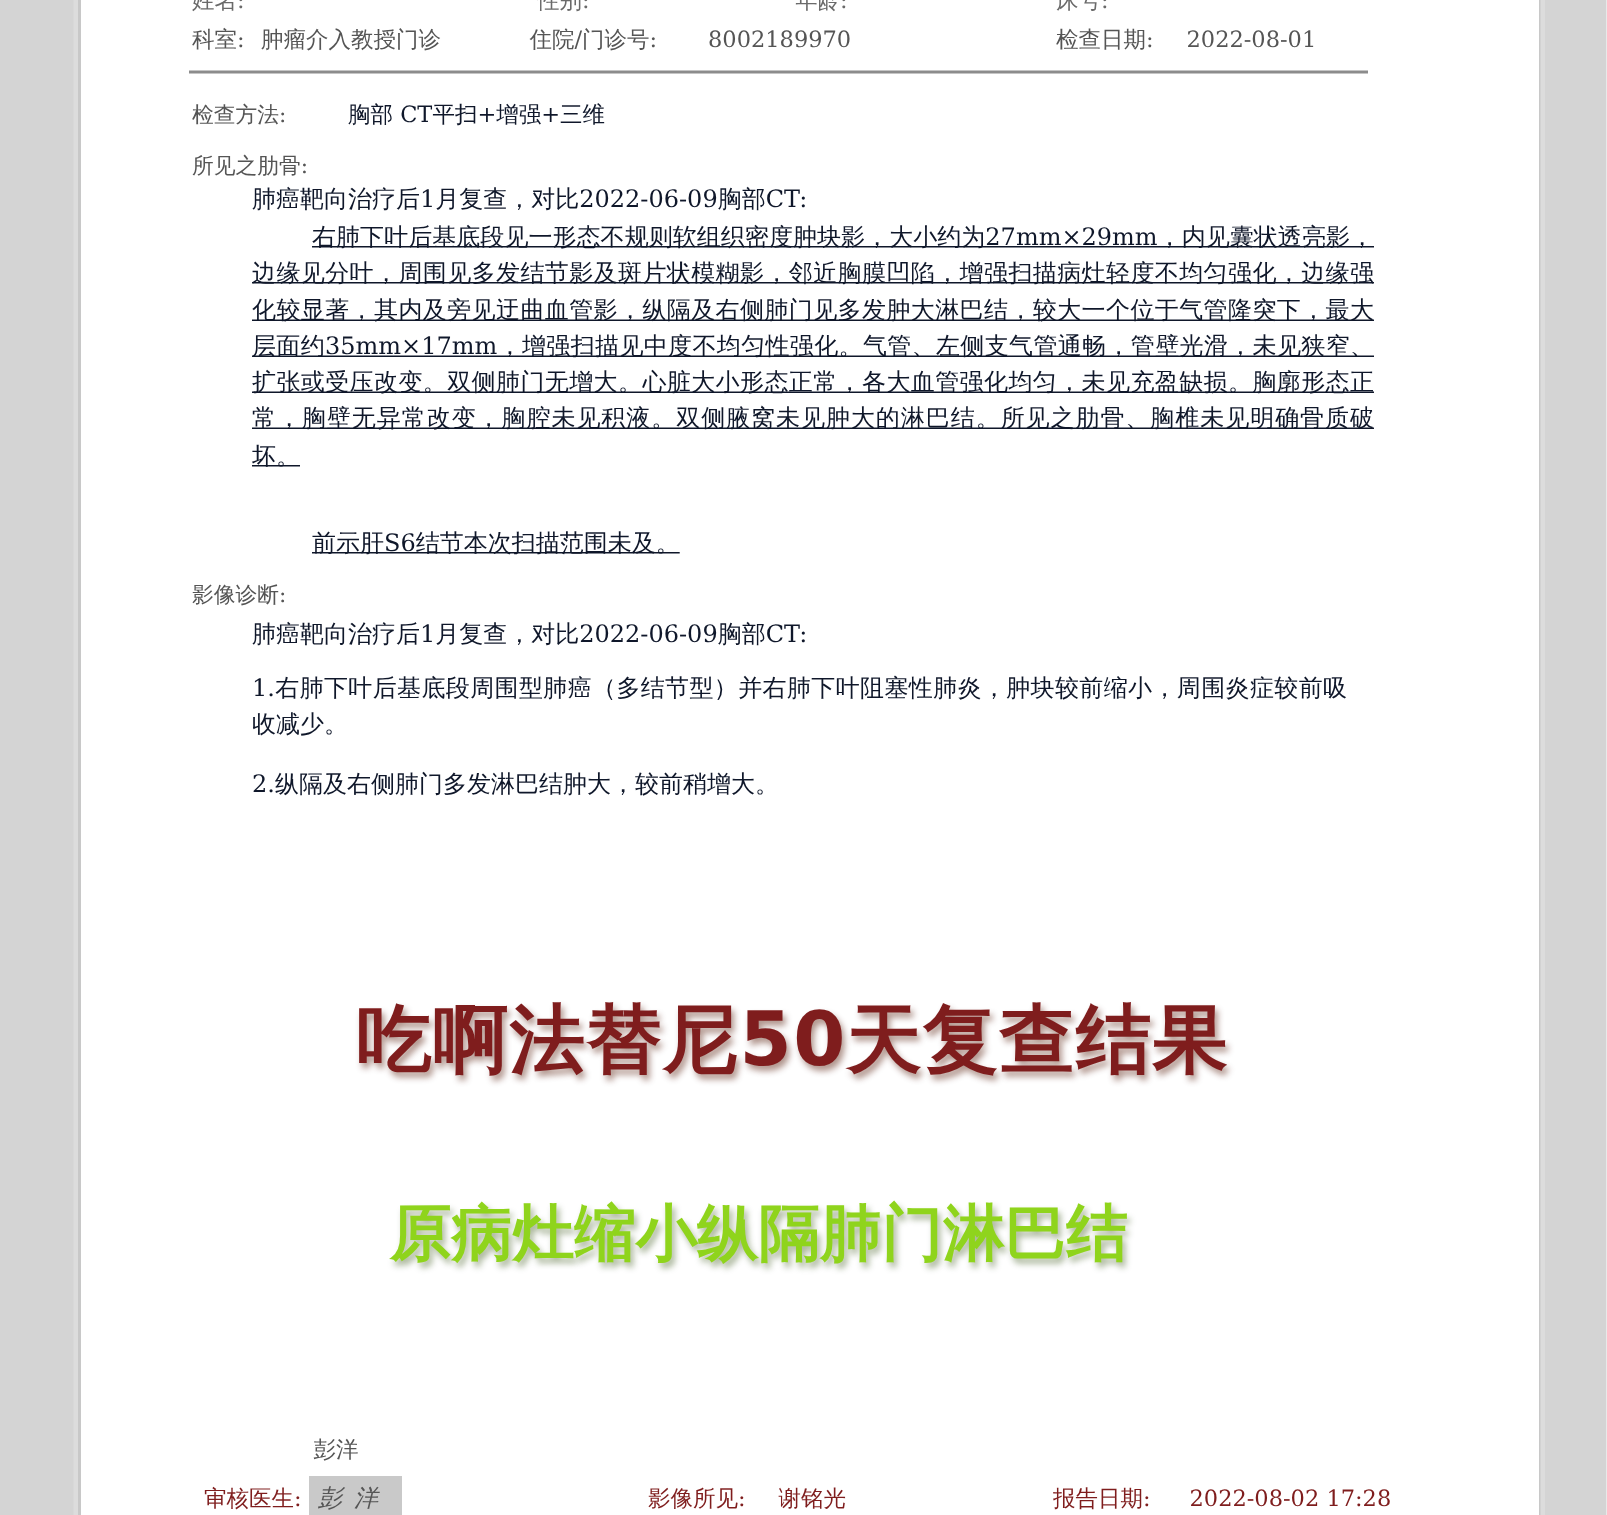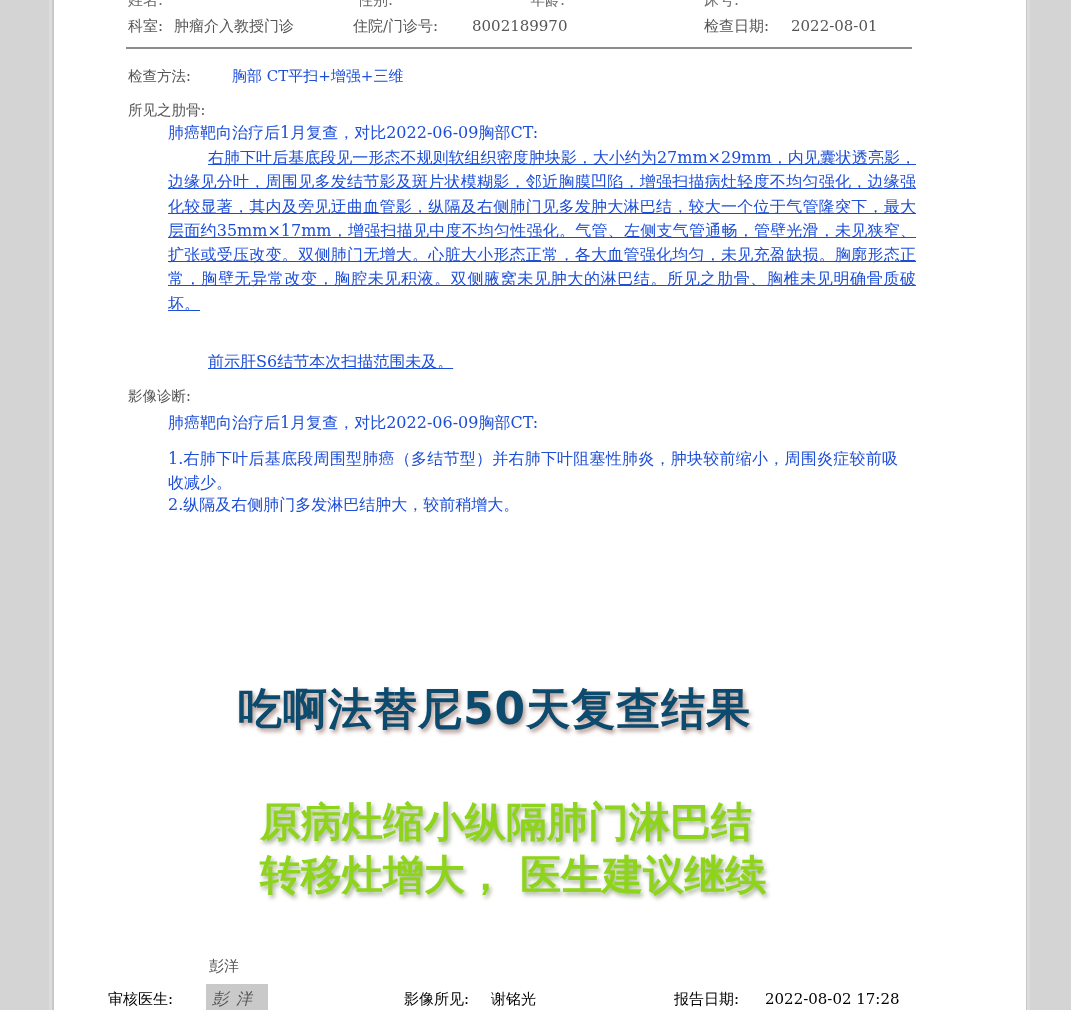--- a/index.html
+++ b/index.html
@@ -13,39 +13,39 @@
     position:absolute; left:54px; top:0; width:972px; height:1010px;
     background:#ffffff;
     box-shadow: -2px 0 0 #c8c8c8, 2px 0 0 #c8c8c8;
   }
   .edge-l { position:absolute; left:49px; top:0; width:3px; height:1010px; background:#dcdcdc; }
   .edge-r { position:absolute; left:1027px; top:0; width:3px; height:1010px; background:#dcdcdc; }
   .abs { position:absolute; white-space:nowrap; }
   .cut { top:-9px; font-size:15px; color:#6a6a6a; filter: blur(0.4px); }
   .hdr { font-size:15px; color:#555; top:17px; }
   .rule { position:absolute; left:126px; top:47px; width:786px; height:2px; background:#8c8c8c; }
-  .body-text { font-size:16px; color:#1d4ed8; line-height:24.3px; }
+  .body-text { font-size:16px; color:#0f172a; line-height:24.3px; }
   .label { font-size:14.5px; color:#555; }
   .para { position:absolute; left:168px; width:748px; white-space:normal; text-align:justify; }
   .indent { text-indent:40px;text-decoration:underline; }
   .overlay-red {
-    position:absolute; left:238px; top:680px;
+    position:absolute; left:238px; top:660px;
     font-family: "DejaVu Sans", sans-serif; font-weight:bold;
-    font-size:44px; letter-spacing:1px; color:#0c4a6e;
+    font-size:50px; letter-spacing:1px; color:#7f1d1d;
     text-shadow: 2px 3px 4px rgba(80,20,0,0.45);
     white-space:nowrap;
   }
   .overlay-green {
     position:absolute; left:260px; top:796px; width:560px;
     font-family: "DejaVu Sans", sans-serif; font-weight:bold;
     font-size:41px; line-height:53px; color:#8fd41c;
     text-shadow: 2px 3px 4px rgba(40,70,0,0.4);
   }
   .overlay-green div { white-space:nowrap; }
-  .footer { font-size:15px; color:#000000; top:990px; }
+  .footer { font-size:15px; color:#7f1d1d; top:990px;margin-left:28px; }
   .sig {
     position:absolute; left:206px; top:984px; width:62px; height:30px;
     background:#c9c9c9; color:#555; font-size:16px; font-style:italic;
     letter-spacing:8px; padding-left:6px; box-sizing:border-box; line-height:30px;
   }
 </style>
 </head>
 <body>
 
 <div class="edge-l"></div>
@@ -69,26 +69,25 @@
 <span class="abs body-text" style="left:232px; top:64px; font-size:15px">胸部 CT平扫+增强+三维</span>
 
 <span class="abs label" style="left:128px; top:101px">所见之肋骨:</span>
 <div class="para body-text" style="top:121px">肺癌靶向治疗后1月复查，对比2022-06-09胸部CT:</div>
 <div class="para body-text indent" style="top:146px">右肺下叶后基底段见一形态不规则软组织密度肿块影，大小约为27mm×29mm，内见囊状透亮影，边缘见分叶，周围见多发结节影及斑片状模糊影，邻近胸膜凹陷，增强扫描病灶轻度不均匀强化，边缘强化较显著，其内及旁见迂曲血管影，纵隔及右侧肺门见多发肿大淋巴结，较大一个位于气管隆突下，最大层面约35mm×17mm，增强扫描见中度不均匀性强化。气管、左侧支气管通畅，管壁光滑，未见狭窄、扩张或受压改变。双侧肺门无增大。心脏大小形态正常，各大血管强化均匀，未见充盈缺损。胸廓形态正常，胸壁无异常改变，胸腔未见积液。双侧腋窝未见肿大的淋巴结。所见之肋骨、胸椎未见明确骨质破坏。</div>
 <div class="para body-text indent" style="top:350px">前示肝S6结节本次扫描范围未及。</div>
 
 <span class="abs label" style="left:128px; top:387px">影像诊断:</span>
 <div class="para body-text" style="top:411px">肺癌靶向治疗后1月复查，对比2022-06-09胸部CT:</div>
 <div class="para body-text" style="top:447px; width:730px">1.右肺下叶后基底段周围型肺癌（多结节型）并右肺下叶阻塞性肺炎，肿块较前缩小，周围炎症较前吸收减少。</div>
-<div class="para body-text" style="top:493px">2.纵隔及右侧肺门多发淋巴结肿大，较前稍增大。</div>
+<div class="para body-text" style="top:511px">2.纵隔及右侧肺门多发淋巴结肿大，较前稍增大。</div>
 
 <div class="overlay-red">吃啊法替尼50天复查结果</div>
 <div class="overlay-green">
   <div>原病灶缩小纵隔肺门淋巴结</div>
-  <div>转移灶增大， 医生建议继续</div>
 </div>
 
 <span class="abs" style="left:209px; top:957px; font-size:15px; color:#555">彭洋</span>
 <span class="abs footer" style="left:108px">审核医生:</span>
 <div class="sig">彭洋</div>
 <span class="abs footer" style="left:404px">影像所见:</span>
 <span class="abs footer" style="left:491px">谢铭光</span>
 <span class="abs footer" style="left:674px">报告日期:</span>
 <span class="abs footer" style="left:765px">2022-08-02 17:28</span>
 

